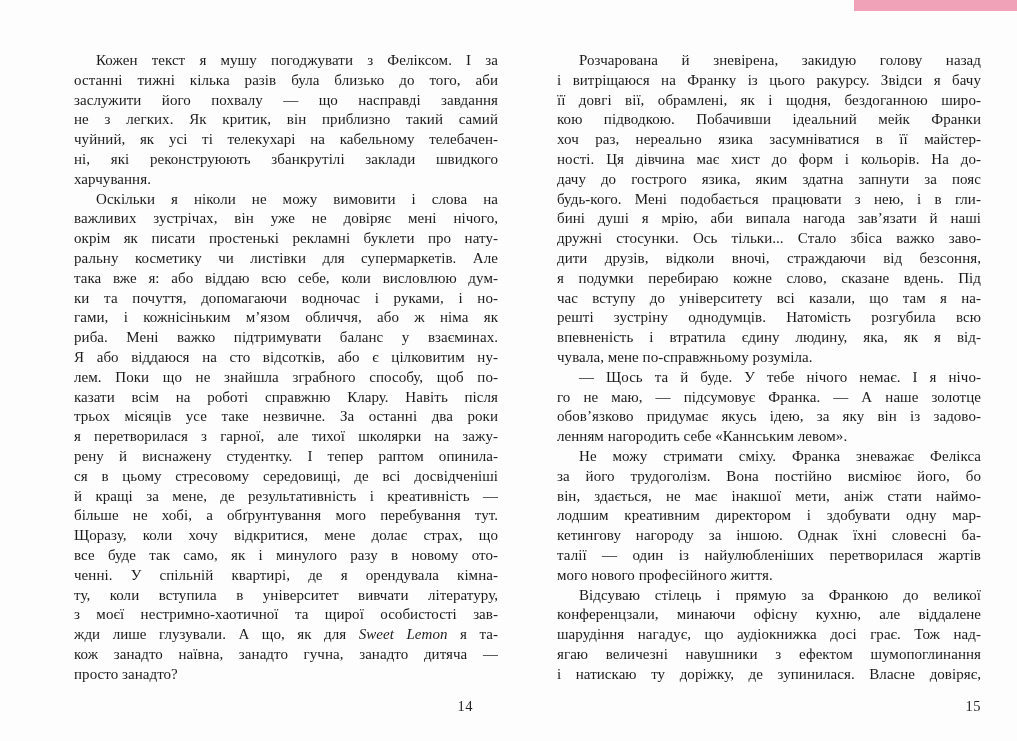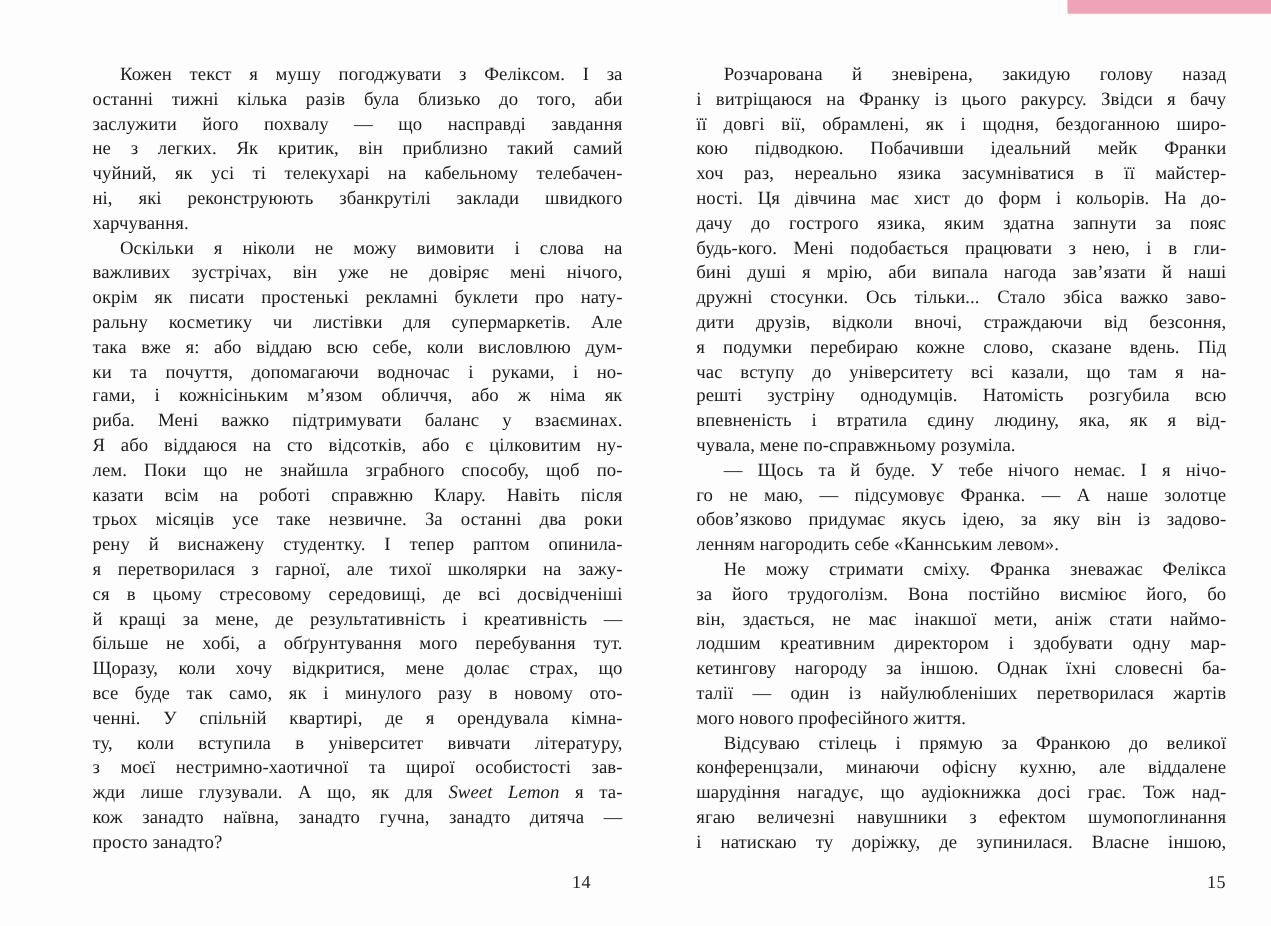--- a/index.html
+++ b/index.html
@@ -79,22 +79,22 @@
       <div class="line">окрім як писати простенькі рекламні буклети про нату-</div>
       <div class="line">ральну косметику чи листівки для супермаркетів. Але</div>
       <div class="line">така вже я: або віддаю всю себе, коли висловлюю дум-</div>
       <div class="line">ки та почуття, допомагаючи водночас і руками, і но-</div>
       <div class="line">гами, і кожнісіньким м’язом обличчя, або ж німа як</div>
       <div class="line">риба. Мені важко підтримувати баланс у взаєминах.</div>
       <div class="line">Я або віддаюся на сто відсотків, або є цілковитим ну-</div>
       <div class="line">лем. Поки що не знайшла зграбного способу, щоб по-</div>
       <div class="line">казати всім на роботі справжню Клару. Навіть після</div>
       <div class="line">трьох місяців усе таке незвичне. За останні два роки</div>
+      <div class="line">я перетворилася з гарної, але тихої школярки на зажу-</div>
       <div class="line">рену й виснажену студентку. І тепер раптом опинила-</div>
-      <div class="line">я перетворилася з гарної, але тихої школярки на зажу-</div>
       <div class="line">ся в цьому стресовому середовищі, де всі досвідченіші</div>
       <div class="line">й кращі за мене, де результативність і креативність —</div>
       <div class="line">більше не хобі, а обґрунтування мого перебування тут.</div>
       <div class="line">Щоразу, коли хочу відкритися, мене долає страх, що</div>
       <div class="line">все буде так само, як і минулого разу в новому ото-</div>
       <div class="line">ченні. У спільній квартирі, де я орендувала кімна-</div>
       <div class="line">ту, коли вступила в університет вивчати літературу,</div>
       <div class="line">з моєї нестримно-хаотичної та щирої особистості зав-</div>
       <div class="line">жди лише глузували. А що, як для <em>Sweet Lemon</em> я та-</div>
       <div class="line">кож занадто наївна, занадто гучна, занадто дитяча —</div>
@@ -126,20 +126,20 @@
       <div class="line">за його трудоголізм. Вона постійно висміює його, бо</div>
       <div class="line">він, здається, не має інакшої мети, аніж стати наймо-</div>
       <div class="line">лодшим креативним директором і здобувати одну мар-</div>
       <div class="line">кетингову нагороду за іншою. Однак їхні словесні ба-</div>
       <div class="line">талії — один із найулюбленіших перетворилася жартів</div>
       <div class="line para-end">мого нового професійного життя.</div>
       <div class="line indent">Відсуваю стілець і прямую за Франкою до великої</div>
       <div class="line">конференцзали, минаючи офісну кухню, але віддалене</div>
       <div class="line">шарудіння нагадує, що аудіокнижка досі грає. Тож над-</div>
       <div class="line">ягаю величезні навушники з ефектом шумопоглинання</div>
-      <div class="line">і натискаю ту доріжку, де зупинилася. Власне іншою,</div>
+      <div class="line">і натискаю ту доріжку, де зупинилася. Власне довіряє,</div>
     </div>
 
   <div class="pagenum left">14</div>
 
   <div class="pagenum right">15</div>
 
 </div>
 
 </body></html>

